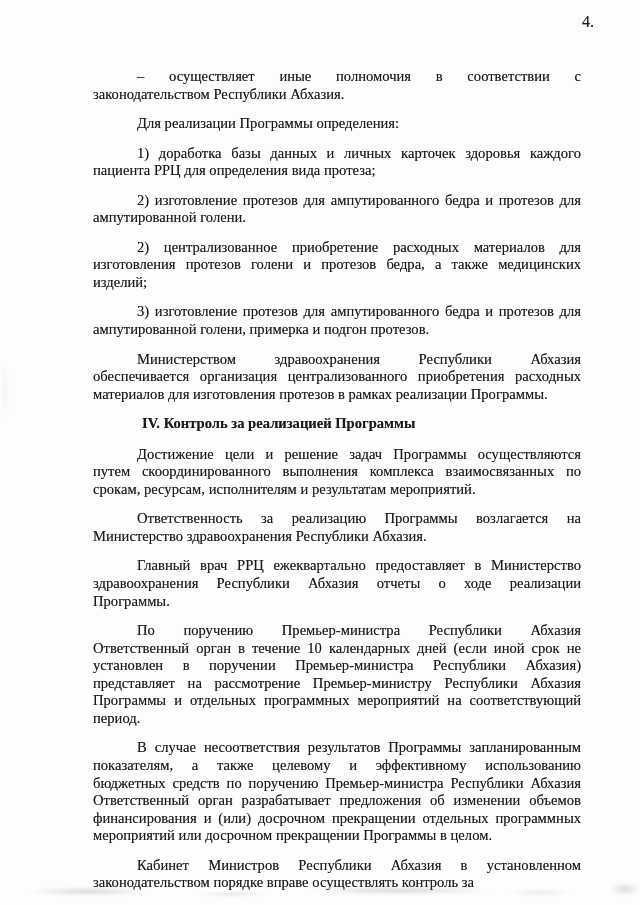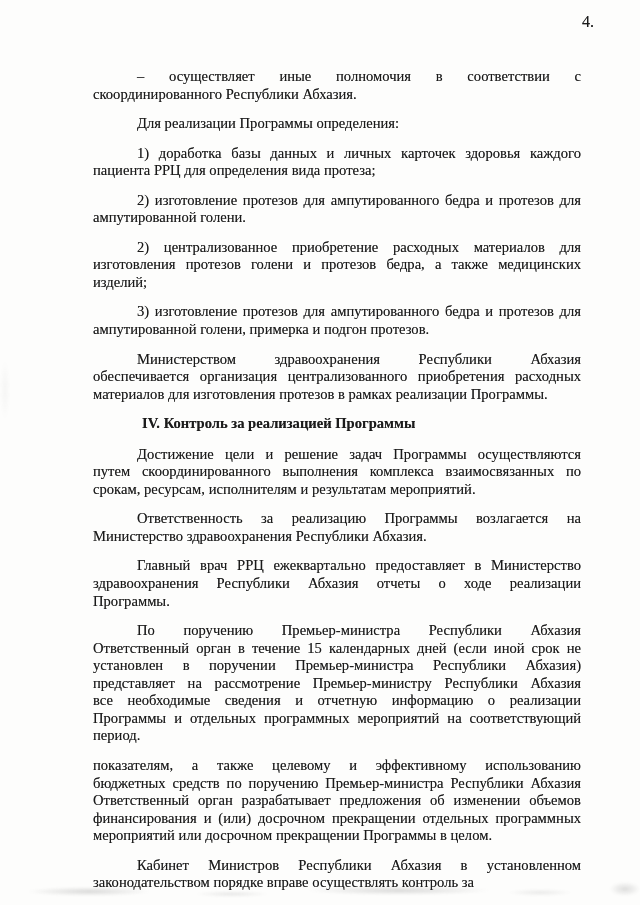--- a/index.html
+++ b/index.html
@@ -63,21 +63,21 @@
 </style>
 </head>
 <body>
 
 <div class="page">
   <div class="page-number">4.</div>
 
   <div class="doc">
       <div class="para">
         <div class="line first">– осуществляет иные полномочия в соответствии с</div>
-        <div class="line last">скоординированного Республики Абхазия.</div>
+        <div class="line last">законодательством Республики Абхазия.</div>
       </div>
       <div class="para">
         <div class="line first last">Для реализации Программы определения:</div>
       </div>
       <div class="para">
         <div class="line first">1) доработка базы данных и личных карточек здоровья каждого</div>
         <div class="line last">пациента РРЦ для определения вида протеза;</div>
       </div>
       <div class="para">
         <div class="line first">2) изготовление протезов для ампутированного бедра и протезов для</div>
@@ -109,28 +109,28 @@
         <div class="line first">Ответственность за реализацию Программы возлагается на</div>
         <div class="line last">Министерство здравоохранения Республики Абхазия.</div>
       </div>
       <div class="para">
         <div class="line first">Главный врач РРЦ ежеквартально предоставляет в Министерство</div>
         <div class="line">здравоохранения Республики Абхазия отчеты о ходе реализации</div>
         <div class="line last">Программы.</div>
       </div>
       <div class="para">
         <div class="line first">По поручению Премьер-министра Республики Абхазия</div>
-        <div class="line">Ответственный орган в течение 15 календарных дней (если иной срок не</div>
+        <div class="line">Ответственный орган в течение 10 календарных дней (если иной срок не</div>
         <div class="line">установлен в поручении Премьер-министра Республики Абхазия)</div>
         <div class="line">представляет на рассмотрение Премьер-министру Республики Абхазия</div>
-        <div class="line">все необходимые сведения и отчетную информацию о реализации</div>
         <div class="line">Программы и отдельных программных мероприятий на соответствующий</div>
         <div class="line last">период.</div>
       </div>
       <div class="para">
+        <div class="line first">В случае несоответствия результатов Программы запланированным</div>
         <div class="line">показателям, а также целевому и эффективному использованию</div>
         <div class="line">бюджетных средств по поручению Премьер-министра Республики Абхазия</div>
         <div class="line">Ответственный орган разрабатывает предложения об изменении объемов</div>
         <div class="line">финансирования и (или) досрочном прекращении отдельных программных</div>
         <div class="line last">мероприятий или досрочном прекращении Программы в целом.</div>
       </div>
       <div class="para">
         <div class="line first">Кабинет Министров Республики Абхазия в установленном</div>
         <div class="line last">законодательством порядке вправе осуществлять контроль за</div>
       </div>

